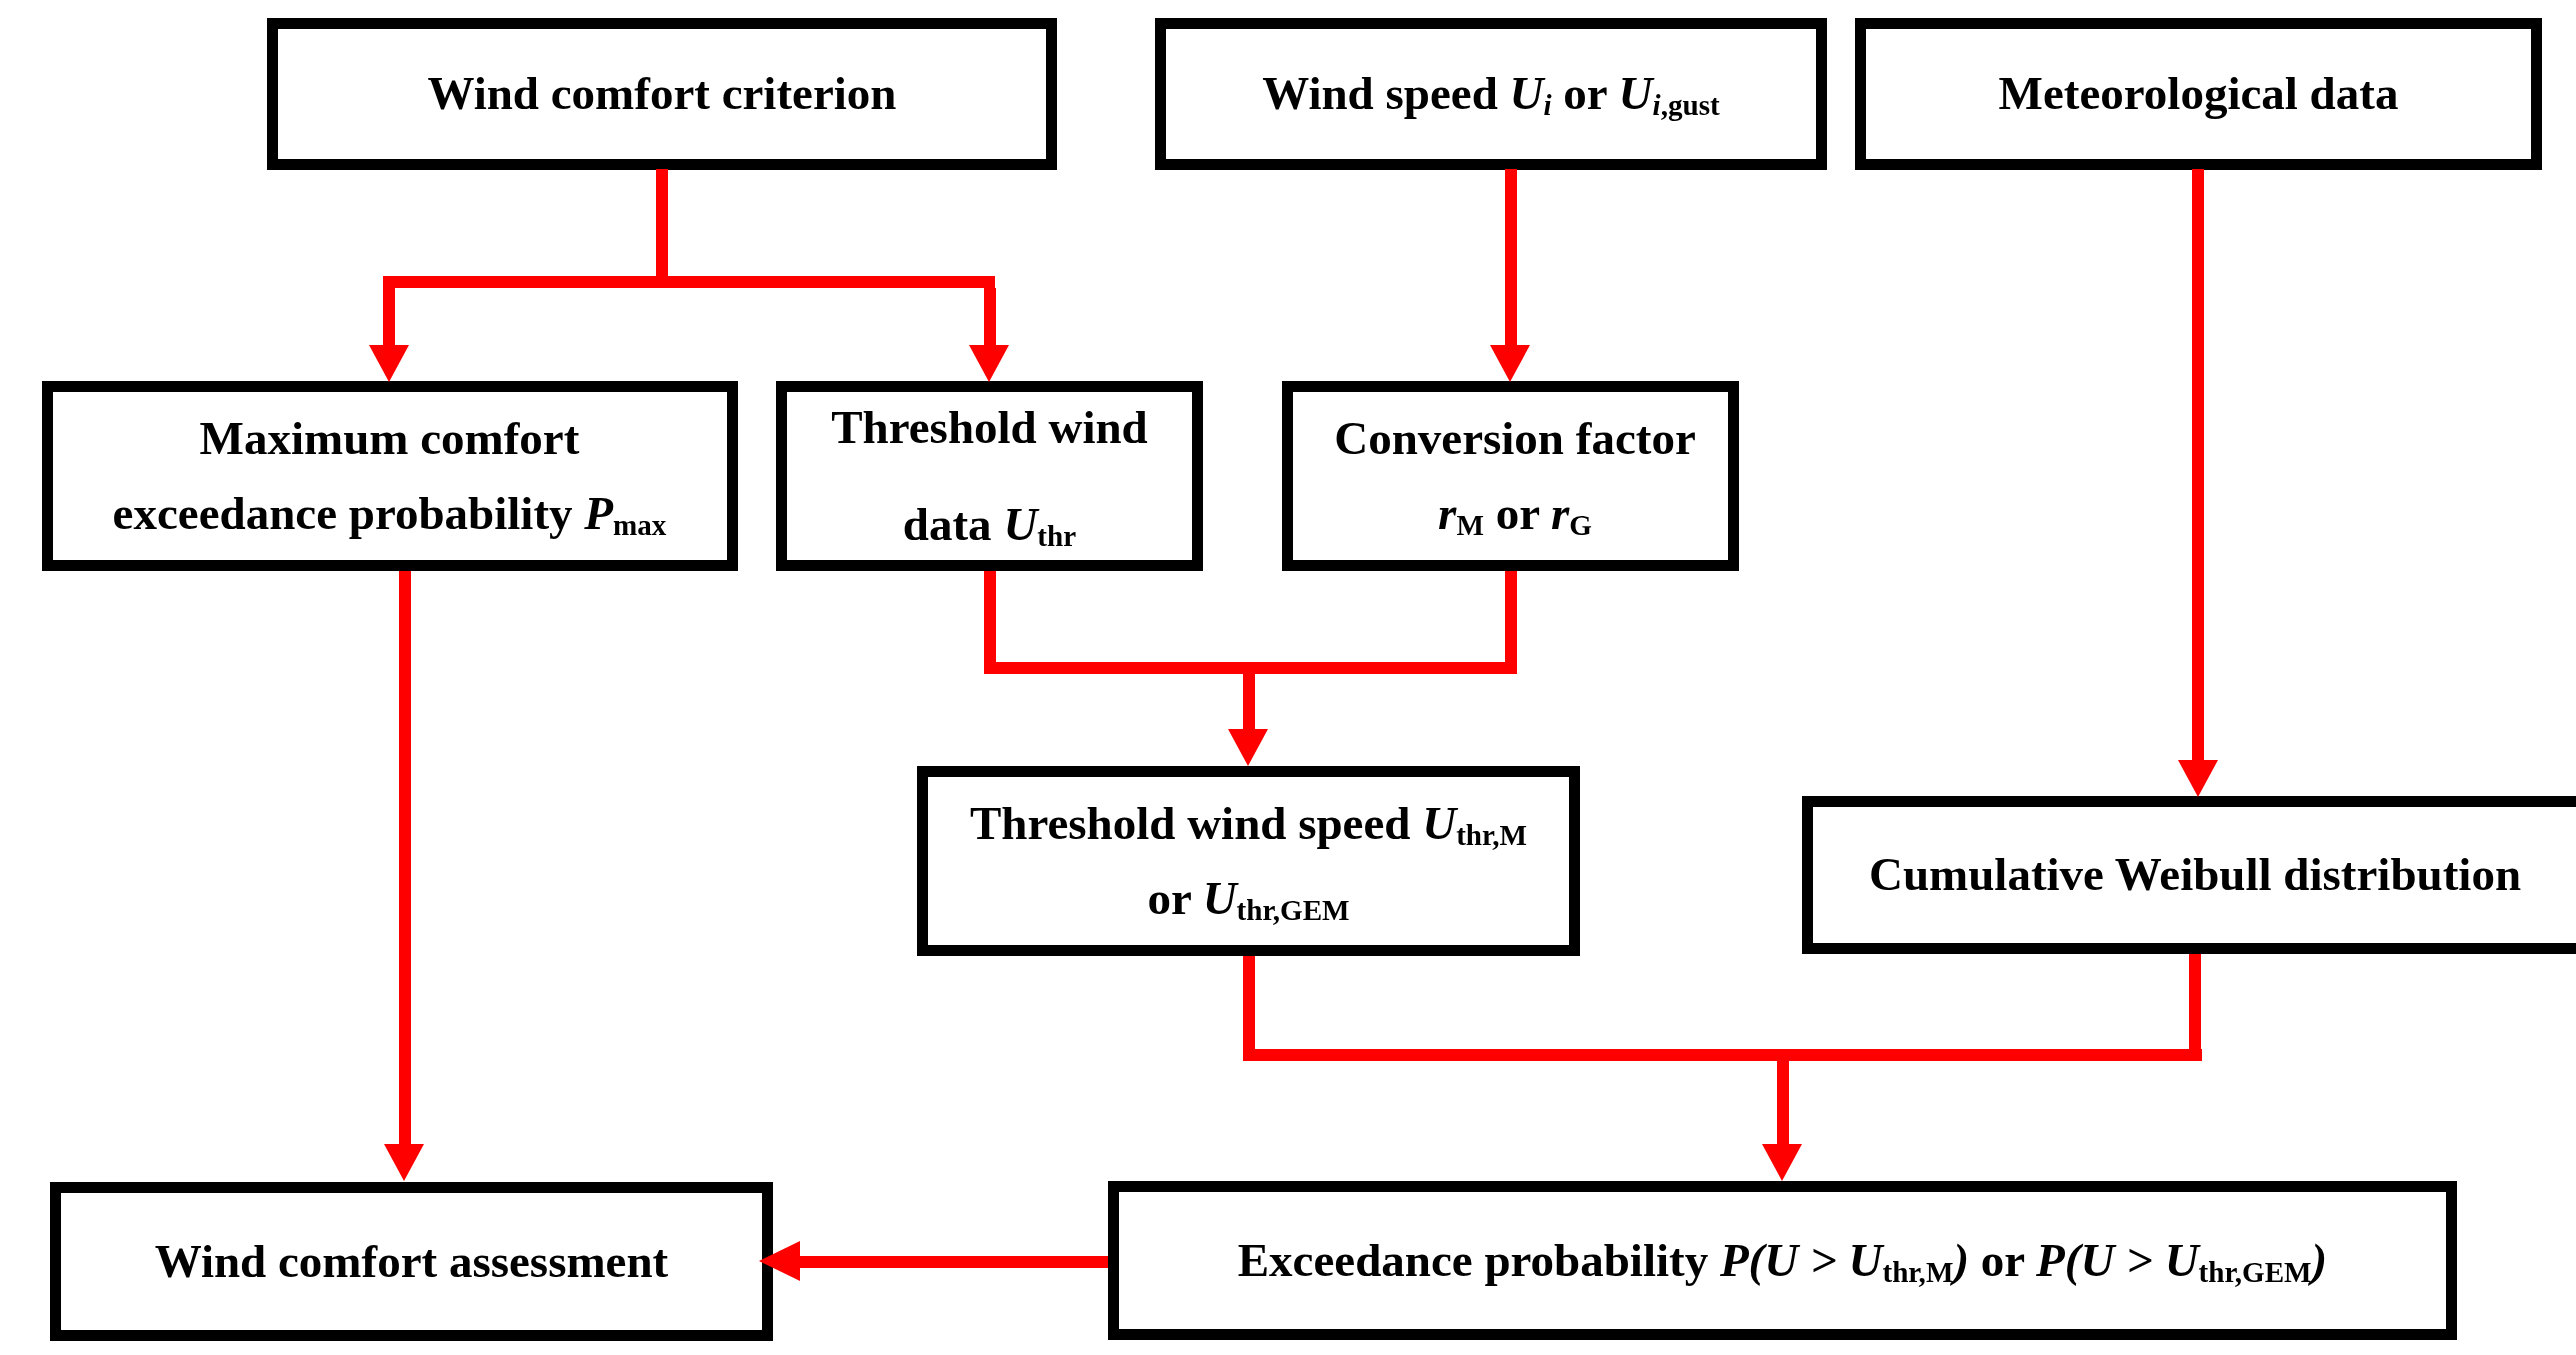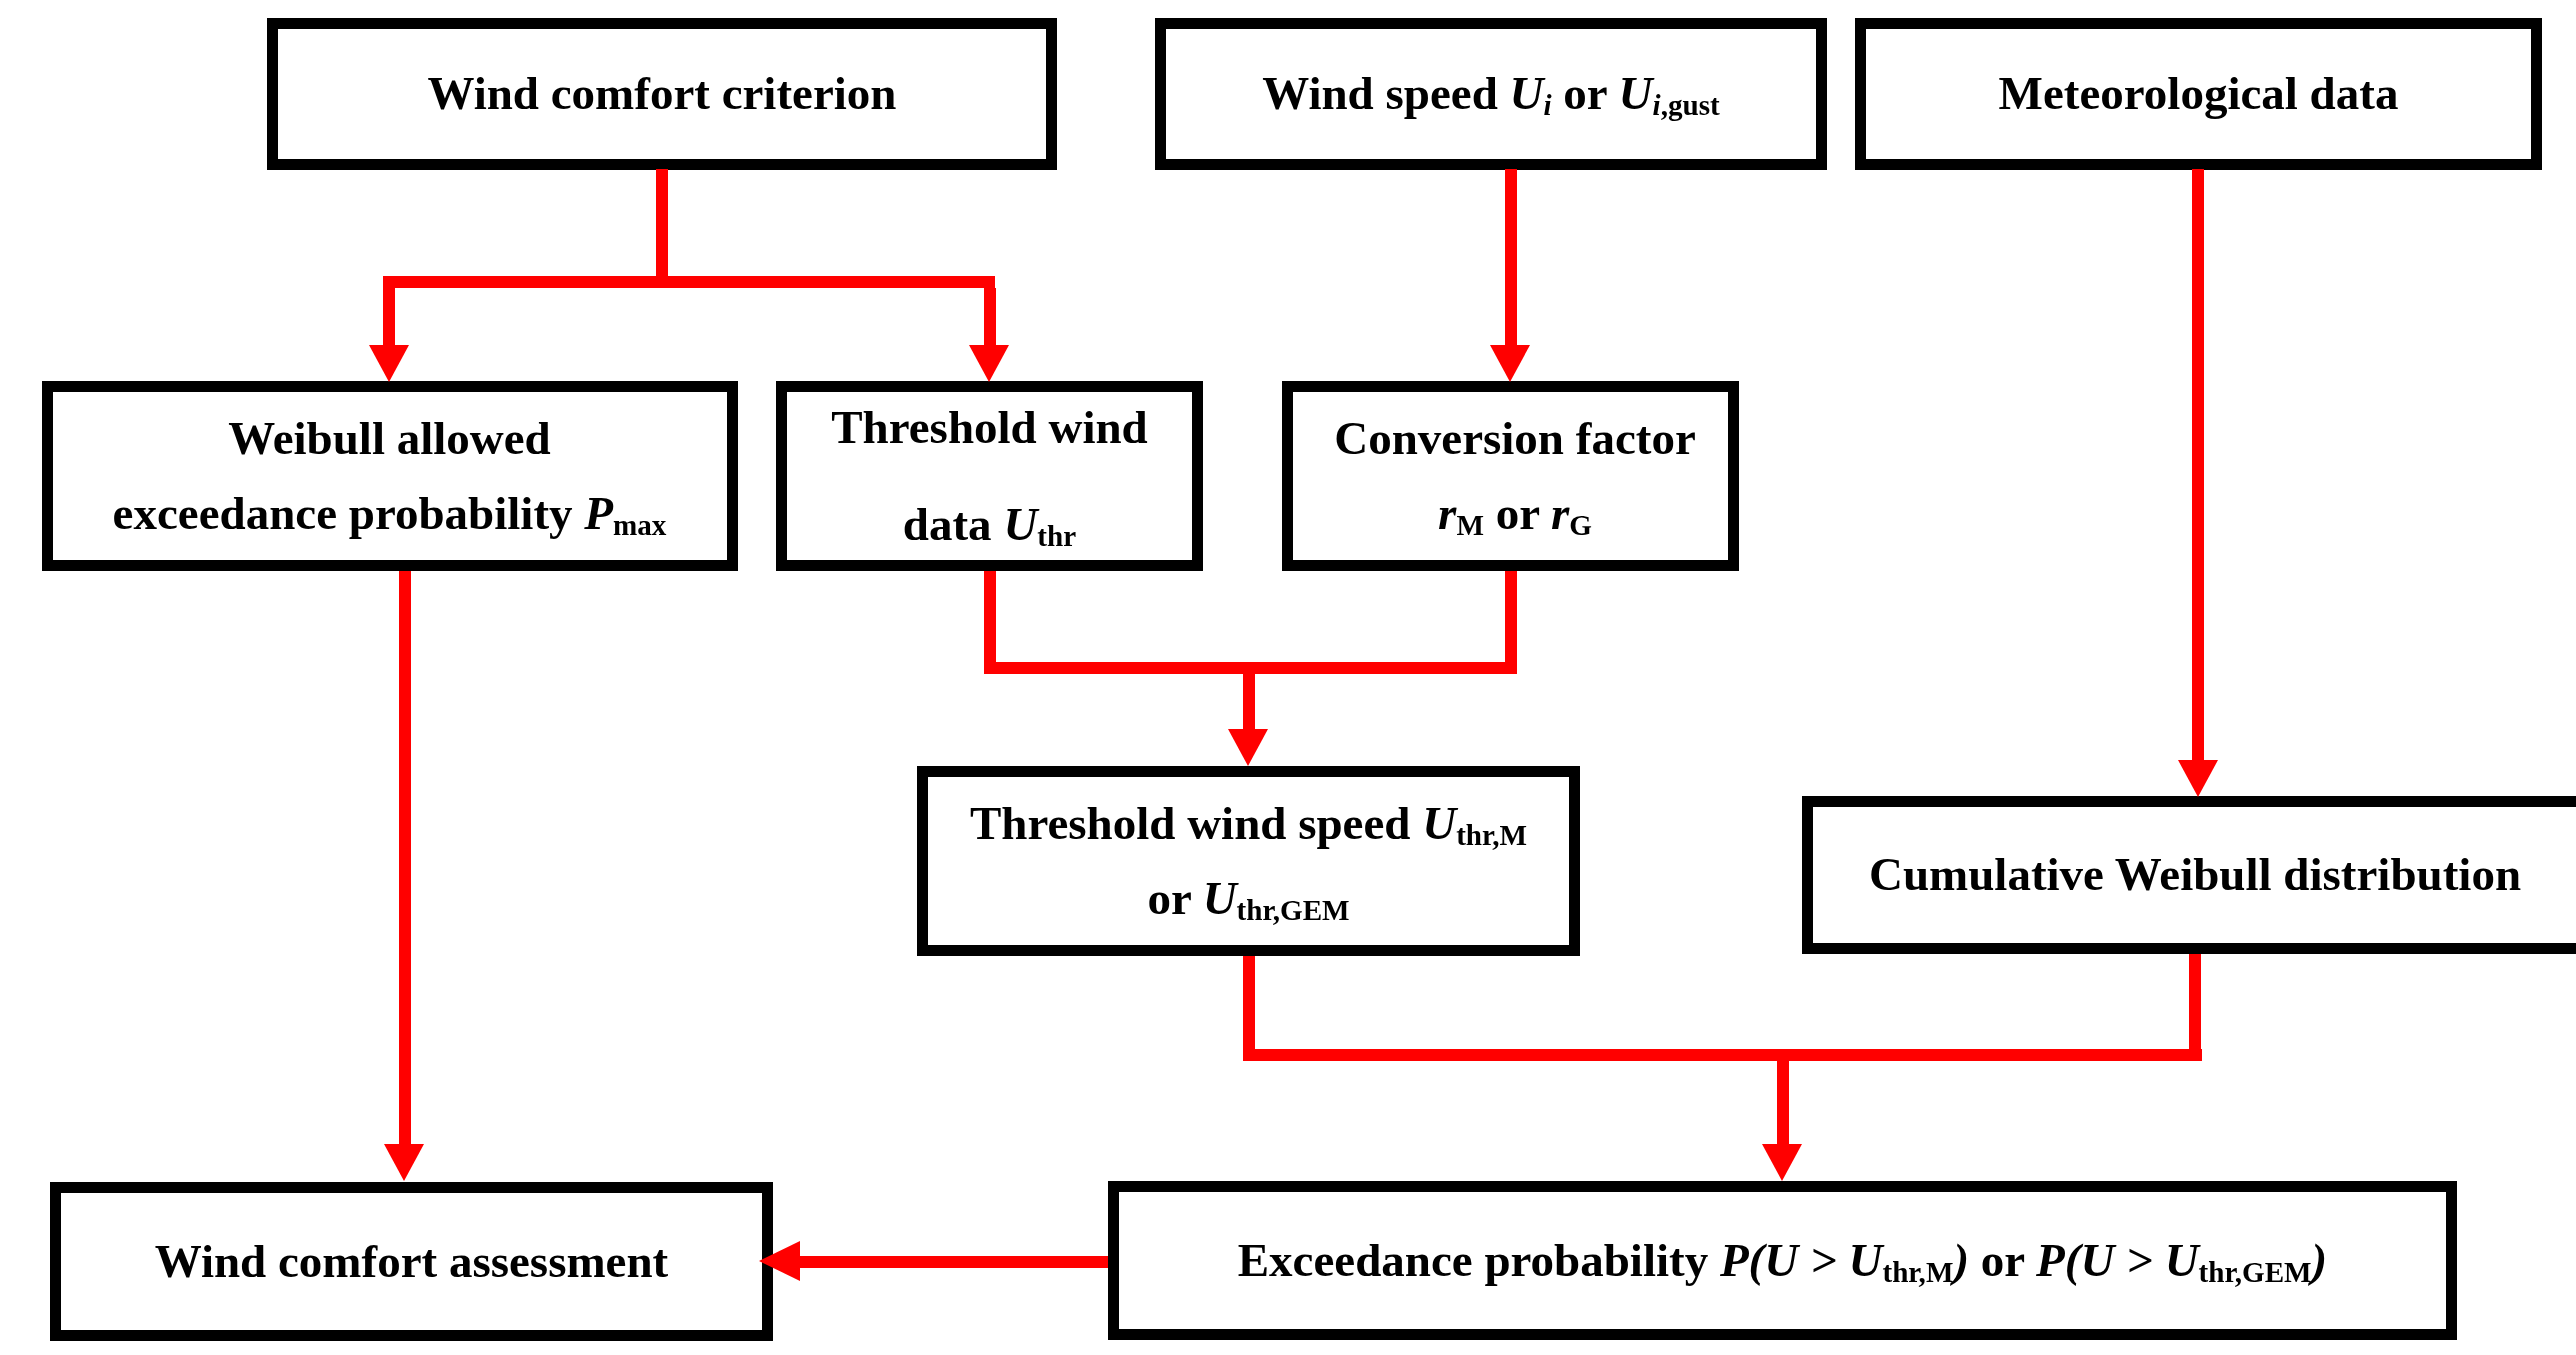--- a/index.html
+++ b/index.html
@@ -74,21 +74,21 @@
 
   <div class="box" style="left:1131px; top:17.5px; width:672px; height:152px;">
       <div class="line"><span>Wind speed </span><span class="it">U</span><span class="it sb">i</span><span> or </span><span class="it">U</span><span class="it sb">i</span><span class="sb">,gust</span></div>
     </div>
 
   <div class="box" style="left:1831px; top:17.5px; width:687px; height:152px;">
       <div class="line"><span>Meteorological data</span></div>
     </div>
 
   <div class="box" style="left:17.5px; top:381px; width:696px; height:190px;">
-      <div class="line"><span>Weibull allowed</span></div>
+      <div class="line"><span>Maximum comfort</span></div>
       <div class="line"><span>exceedance probability </span><span class="it">P</span><span class="sb">max</span></div>
     </div>
 
   <div class="box" style="left:752px; top:381px; width:427px; height:190px;gap:22px;">
       <div class="line"><span>Threshold wind</span></div>
       <div class="line"><span>data </span><span class="it">U</span><span class="sb">thr</span></div>
     </div>
 
   <div class="box" style="left:1258px; top:381px; width:457px; height:190px;padding-left:9px;">
       <div class="line"><span>Conversion factor</span></div>

